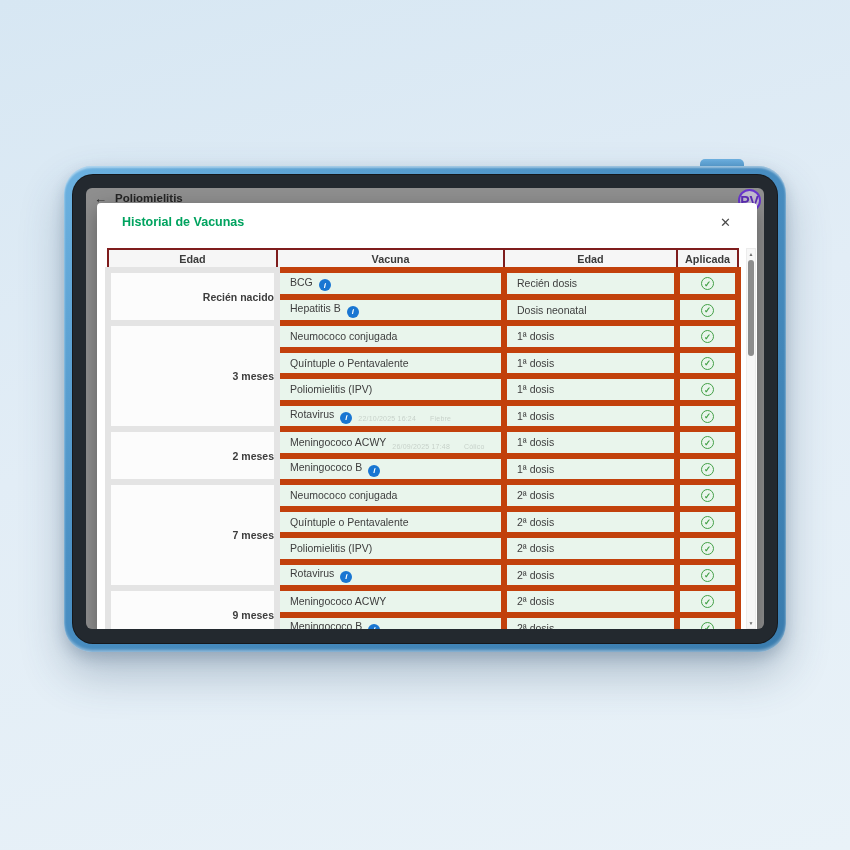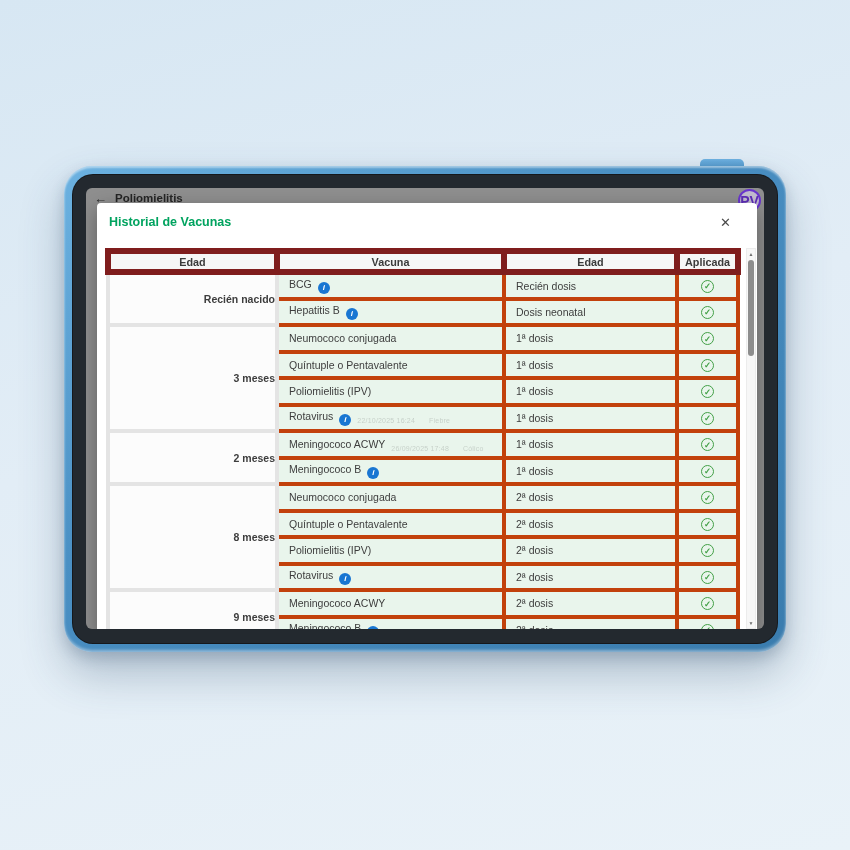--- a/index.html
+++ b/index.html
@@ -49,35 +49,35 @@
   }
 
   
   .modal {
     position: absolute; left: 11px; top: 15px; width: 660px; bottom: -4px;
     background: #ffffff; border-radius: 4px 4px 0 0;
     box-shadow: 0 6px 20px rgba(0,0,0,0.35);
   }
   .modal-head {
     display: flex; align-items: center; justify-content: space-between;
-    padding: 12px 26px 0 12px;
+    padding: 12px 26px 0 25px;
     gap: 48px;
   }
   .modal-title { color: #00a35f; font-weight: bold; font-size: 12.5px; }
   .close-icon { color: #4a4a4a; font-size: 13px; line-height: 1; cursor: pointer; }
 
   .table-wrap { position: absolute; left: 8px; top: 45px; }
   table { border-collapse: collapse; table-layout: fixed; width: 630px; }
   col.c-edad { width: 169px; } col.c-vac { width: 227px; }
   col.c-dose { width: 173px; } col.c-apl { width: 61px; }
   th {
-    height: 21px; background: #f6f6f6; border: 6px solid #7f1d1d;
+    height: 21px; background: #f6f6f6; border: 2px solid #7f1d1d;
     font-size: 10.8px; color: #3b3b3b; font-weight: bold; text-align: center;
   }
-  td { height: 26.5px; border: 4px solid #c2410c; font-size: 10.5px; color: #3d3d3d; }
+  td { height: 26.5px; border: 6px solid #c2410c; font-size: 10.5px; color: #3d3d3d; }
   td.edad { background: #fcfcfc; text-align: right; font-weight: bold; border-color: #e4e4e4; }
   td.vac, td.dose { background: #e9f5ec; padding-left: 10px; text-align: left; }
   td.apl { background: #e9f5ec; text-align: center; }
 
   .info-icon {
     display: inline-flex; align-items: center; justify-content: center;
     width: 12px; height: 12px; border-radius: 50%; background: #1976d2;
     color: #ffffff; font-size: 8px; font-weight: bold; font-style: italic;
     margin-left: 6px; vertical-align: -2px; cursor: pointer;
   }
@@ -182,21 +182,21 @@
                     <td class="vac"><span>Meningococo ACWY</span><span class="ghost"><span class="g-ts">26/09/2025 17:48</span><span class="g-note">Cólico</span></span></td>
                     <td class="dose">1ª dosis</td>
                     <td class="apl"><span class="check-icon">✓</span></td>
                   </tr>
                   <tr class="vrow">
                     <td class="vac"><span>Meningococo B</span><span class="info-icon">i</span></td>
                     <td class="dose">1ª dosis</td>
                     <td class="apl"><span class="check-icon">✓</span></td>
                   </tr>
                   <tr class="vrow">
-                    <td class="edad" rowspan="4">8 meses</td>
+                    <td class="edad" rowspan="4">7 meses</td>
                     <td class="vac"><span>Neumococo conjugada</span></td>
                     <td class="dose">2ª dosis</td>
                     <td class="apl"><span class="check-icon">✓</span></td>
                   </tr>
                   <tr class="vrow">
                     <td class="vac"><span>Quíntuple o Pentavalente</span></td>
                     <td class="dose">2ª dosis</td>
                     <td class="apl"><span class="check-icon">✓</span></td>
                   </tr>
                   <tr class="vrow">

